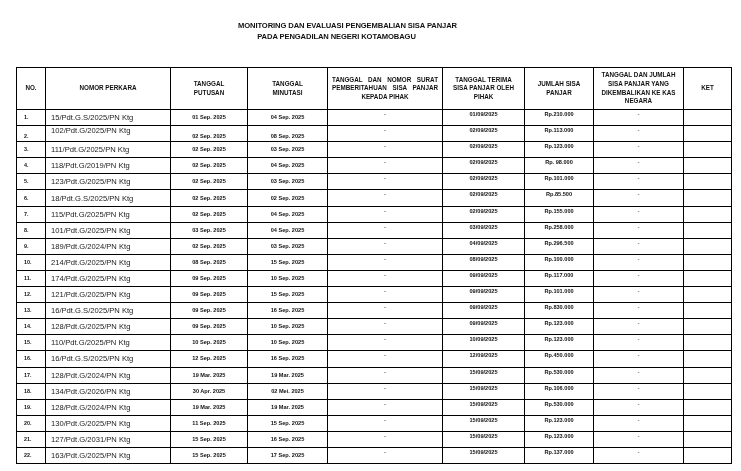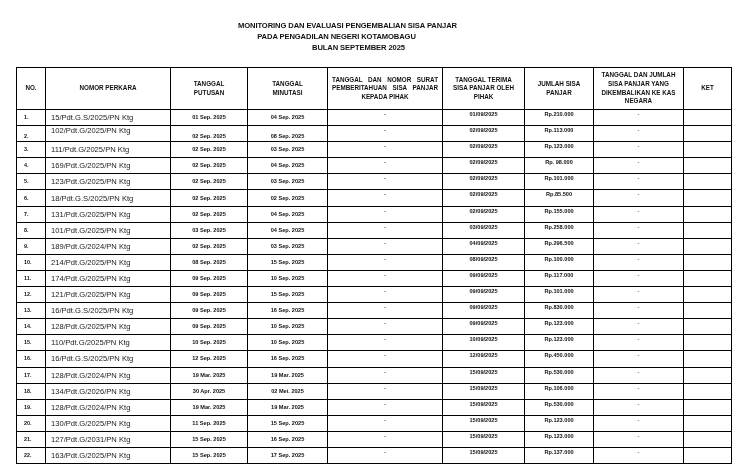--- a/index.html
+++ b/index.html
@@ -20,21 +20,20 @@
   td.mid { vertical-align: middle; }
   td.dash { font-weight: normal; font-size: 6px; vertical-align: top; }
   th.just { text-align: justify; text-align-last: center; padding: 0 4px; }
 </style>
 </head>
 <body>
 
 <div class="title-block">
   <div class="title-line t1">MONITORING DAN EVALUASI PENGEMBALIAN SISA PANJAR</div>
   <div class="title-line t2">PADA PENGADILAN NEGERI KOTAMOBAGU</div>
-  <div class="title-line t3">BULAN SEPTEMBER 2025</div>
 </div>
 
 <table>
   <colgroup>
     <col style="width:29px">
     <col style="width:125px">
     <col style="width:77px">
     <col style="width:80px">
     <col style="width:115px">
     <col style="width:82px">
@@ -84,21 +83,21 @@
     <td class="mid">02 Sep. 2025</td>
     <td class="mid">03 Sep. 2025</td>
     <td class="dash">-</td>
     <td>02/09/2025</td>
     <td>Rp.123.000</td>
     <td class="dash">-</td>
     <td></td>
   </tr>
       <tr>
     <td class="no">4.</td>
-    <td class="perkara">169/Pdt.G/2025/PN Ktg</td>
+    <td class="perkara">118/Pdt.G/2019/PN Ktg</td>
     <td class="mid">02 Sep. 2025</td>
     <td class="mid">04 Sep. 2025</td>
     <td class="dash">-</td>
     <td>02/09/2025</td>
     <td>Rp. 98.000</td>
     <td class="dash">-</td>
     <td></td>
   </tr>
       <tr>
     <td class="no">5.</td>
@@ -117,21 +116,21 @@
     <td class="mid">02 Sep. 2025</td>
     <td class="mid">02 Sep. 2025</td>
     <td class="dash">-</td>
     <td>02/09/2025</td>
     <td>Rp.85.500</td>
     <td class="dash">-</td>
     <td></td>
   </tr>
       <tr>
     <td class="no">7.</td>
-    <td class="perkara">131/Pdt.G/2025/PN Ktg</td>
+    <td class="perkara">115/Pdt.G/2025/PN Ktg</td>
     <td class="mid">02 Sep. 2025</td>
     <td class="mid">04 Sep. 2025</td>
     <td class="dash">-</td>
     <td>02/09/2025</td>
     <td>Rp.155.000</td>
     <td class="dash">-</td>
     <td></td>
   </tr>
       <tr>
     <td class="no">8.</td>

